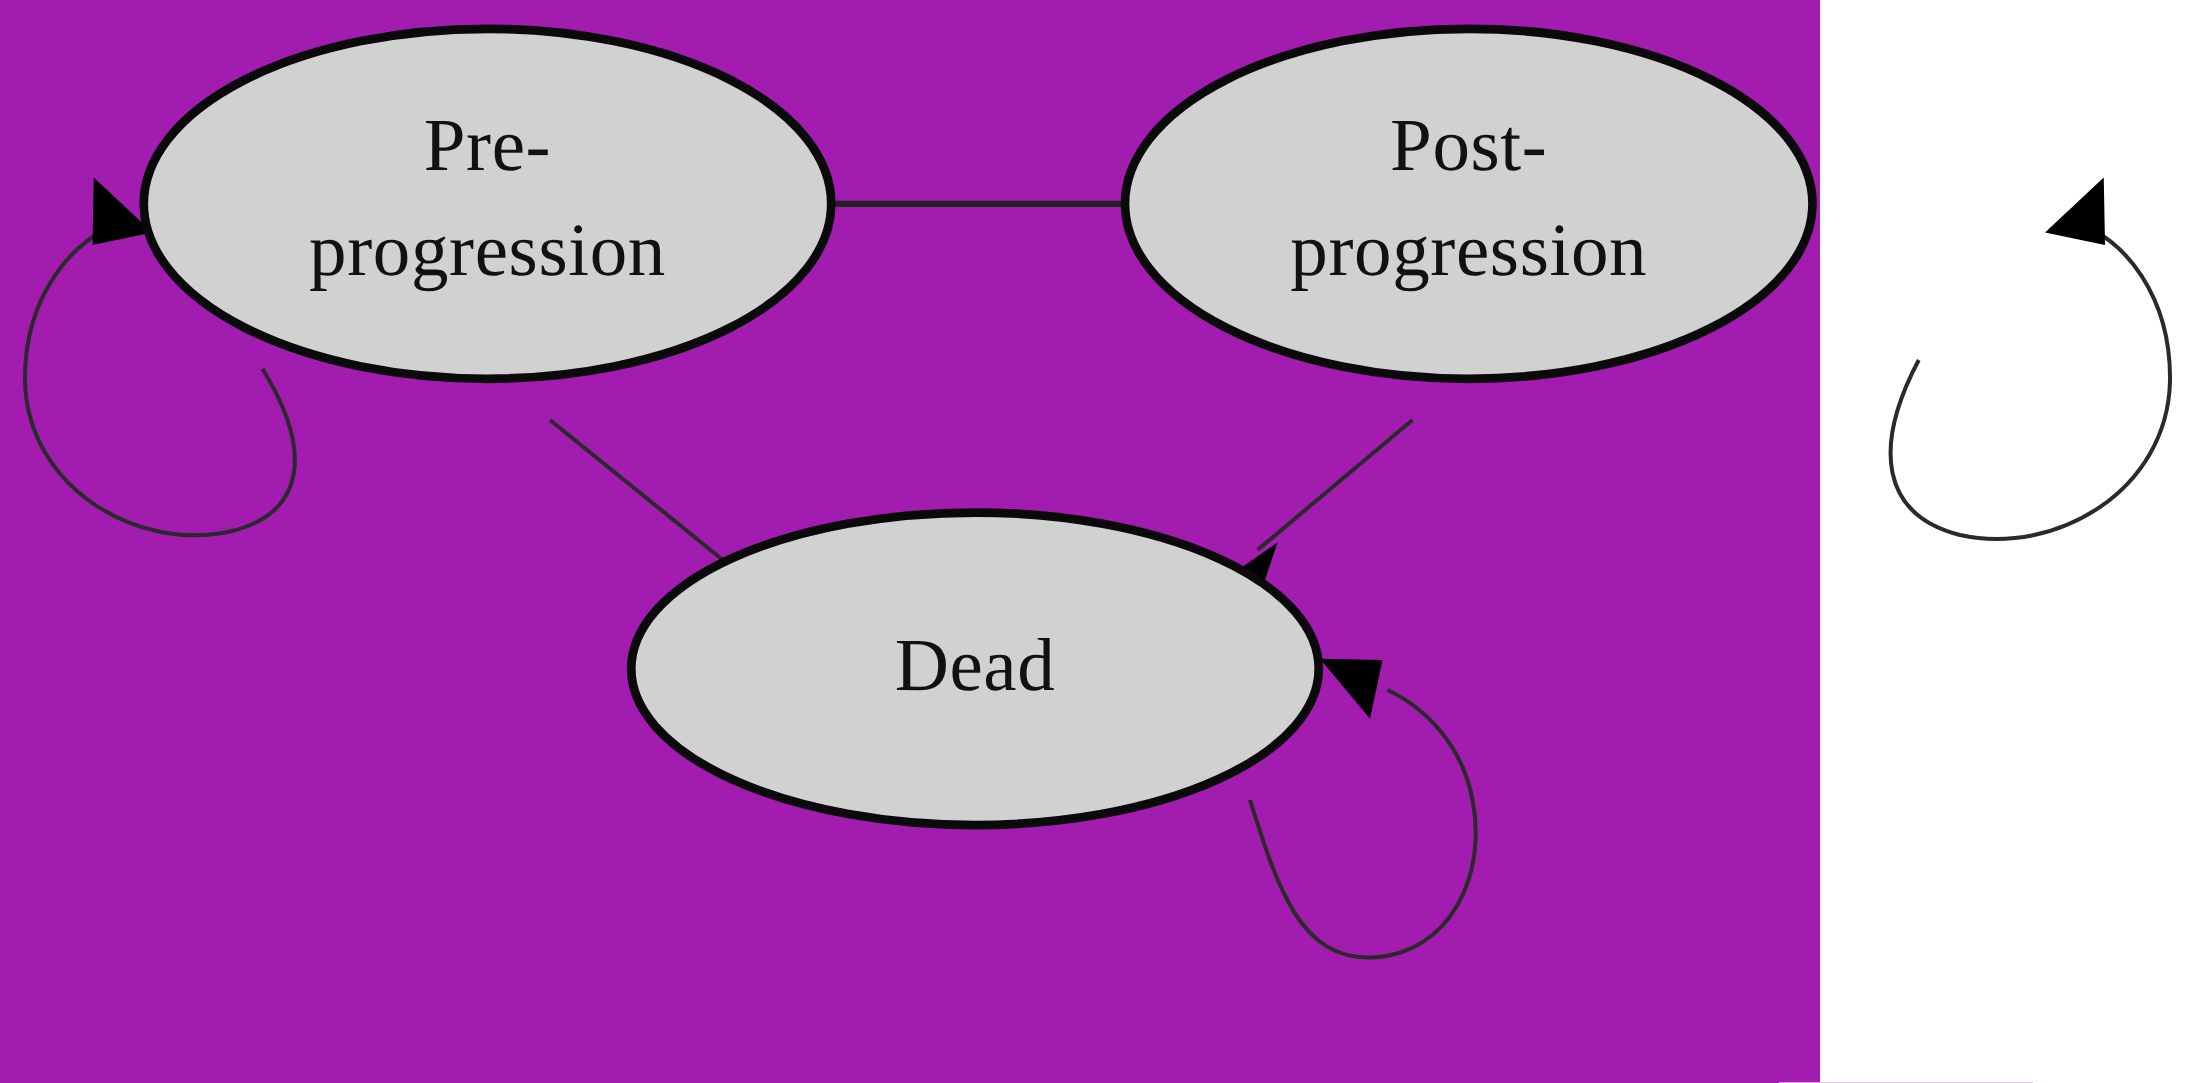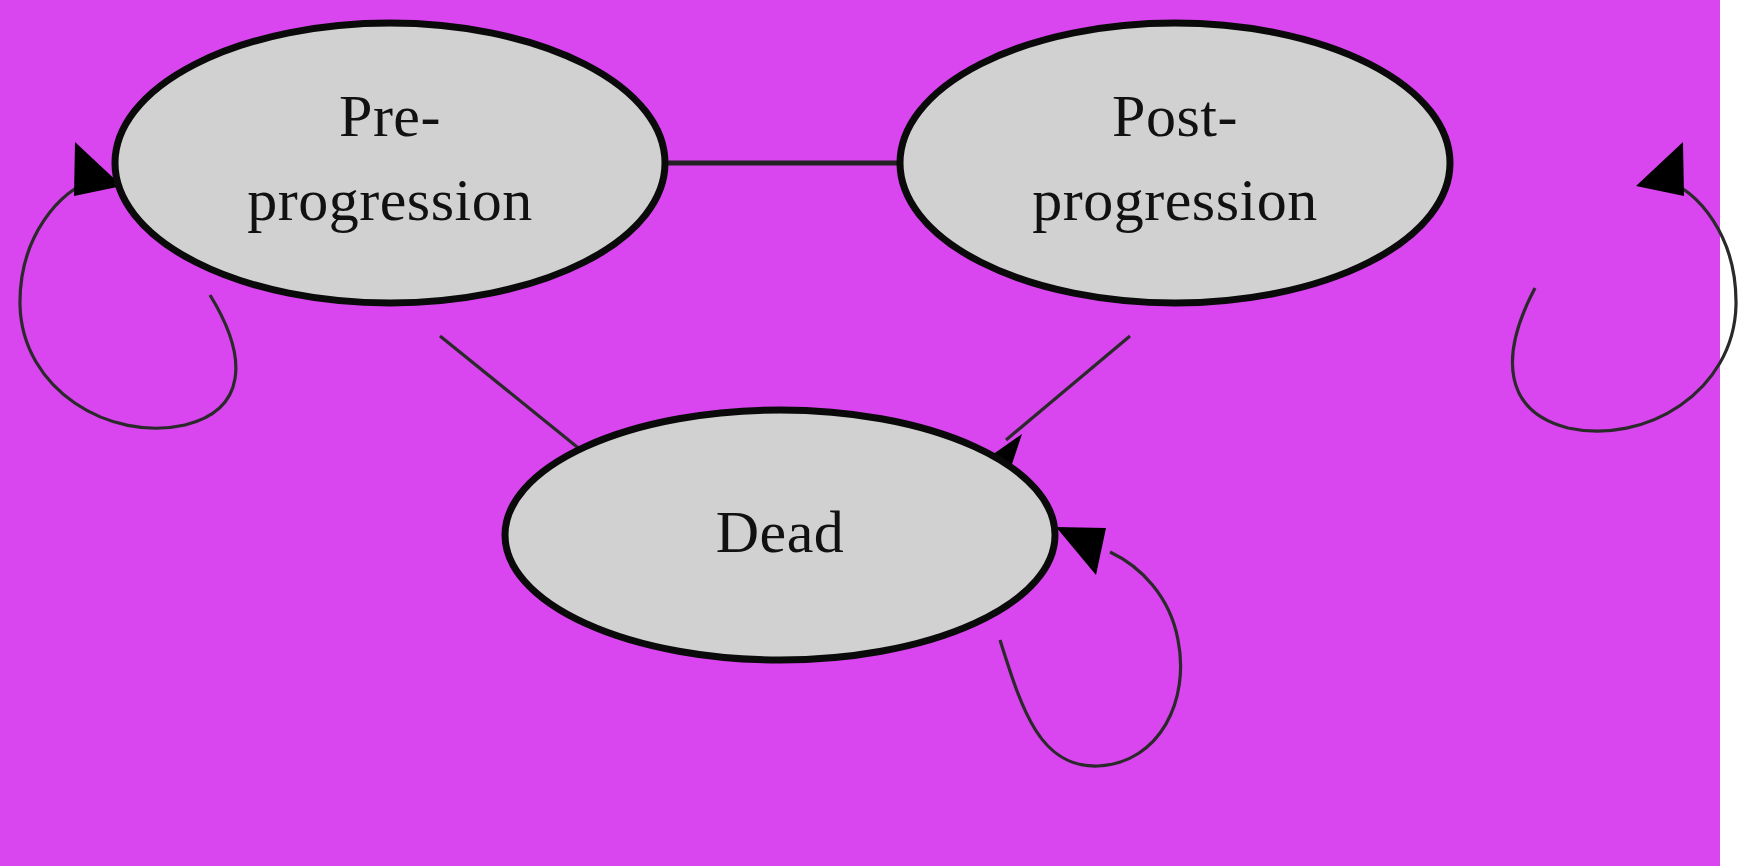--- a/index.html
+++ b/index.html
@@ -9,23 +9,23 @@
     background: #ffffff;
   }
   body {
     width: 1756px;
     height: 866px;
     overflow: hidden;
     font-family: "Liberation Serif", "DejaVu Serif", serif;
   }
   #diagram-root {
     position: relative;
-    width: 1720px;
+    width: 1456px;
     height: 866px;
-    background: #d946ef;
+    background: #a21caf;
   }
   svg#state-diagram {
     display: block;
     width: 1756px;
     height: 866px;
   }
   .node-shape {
     fill: #d1d1d1;
     stroke: #0a0a0a;
     stroke-width: 7;

